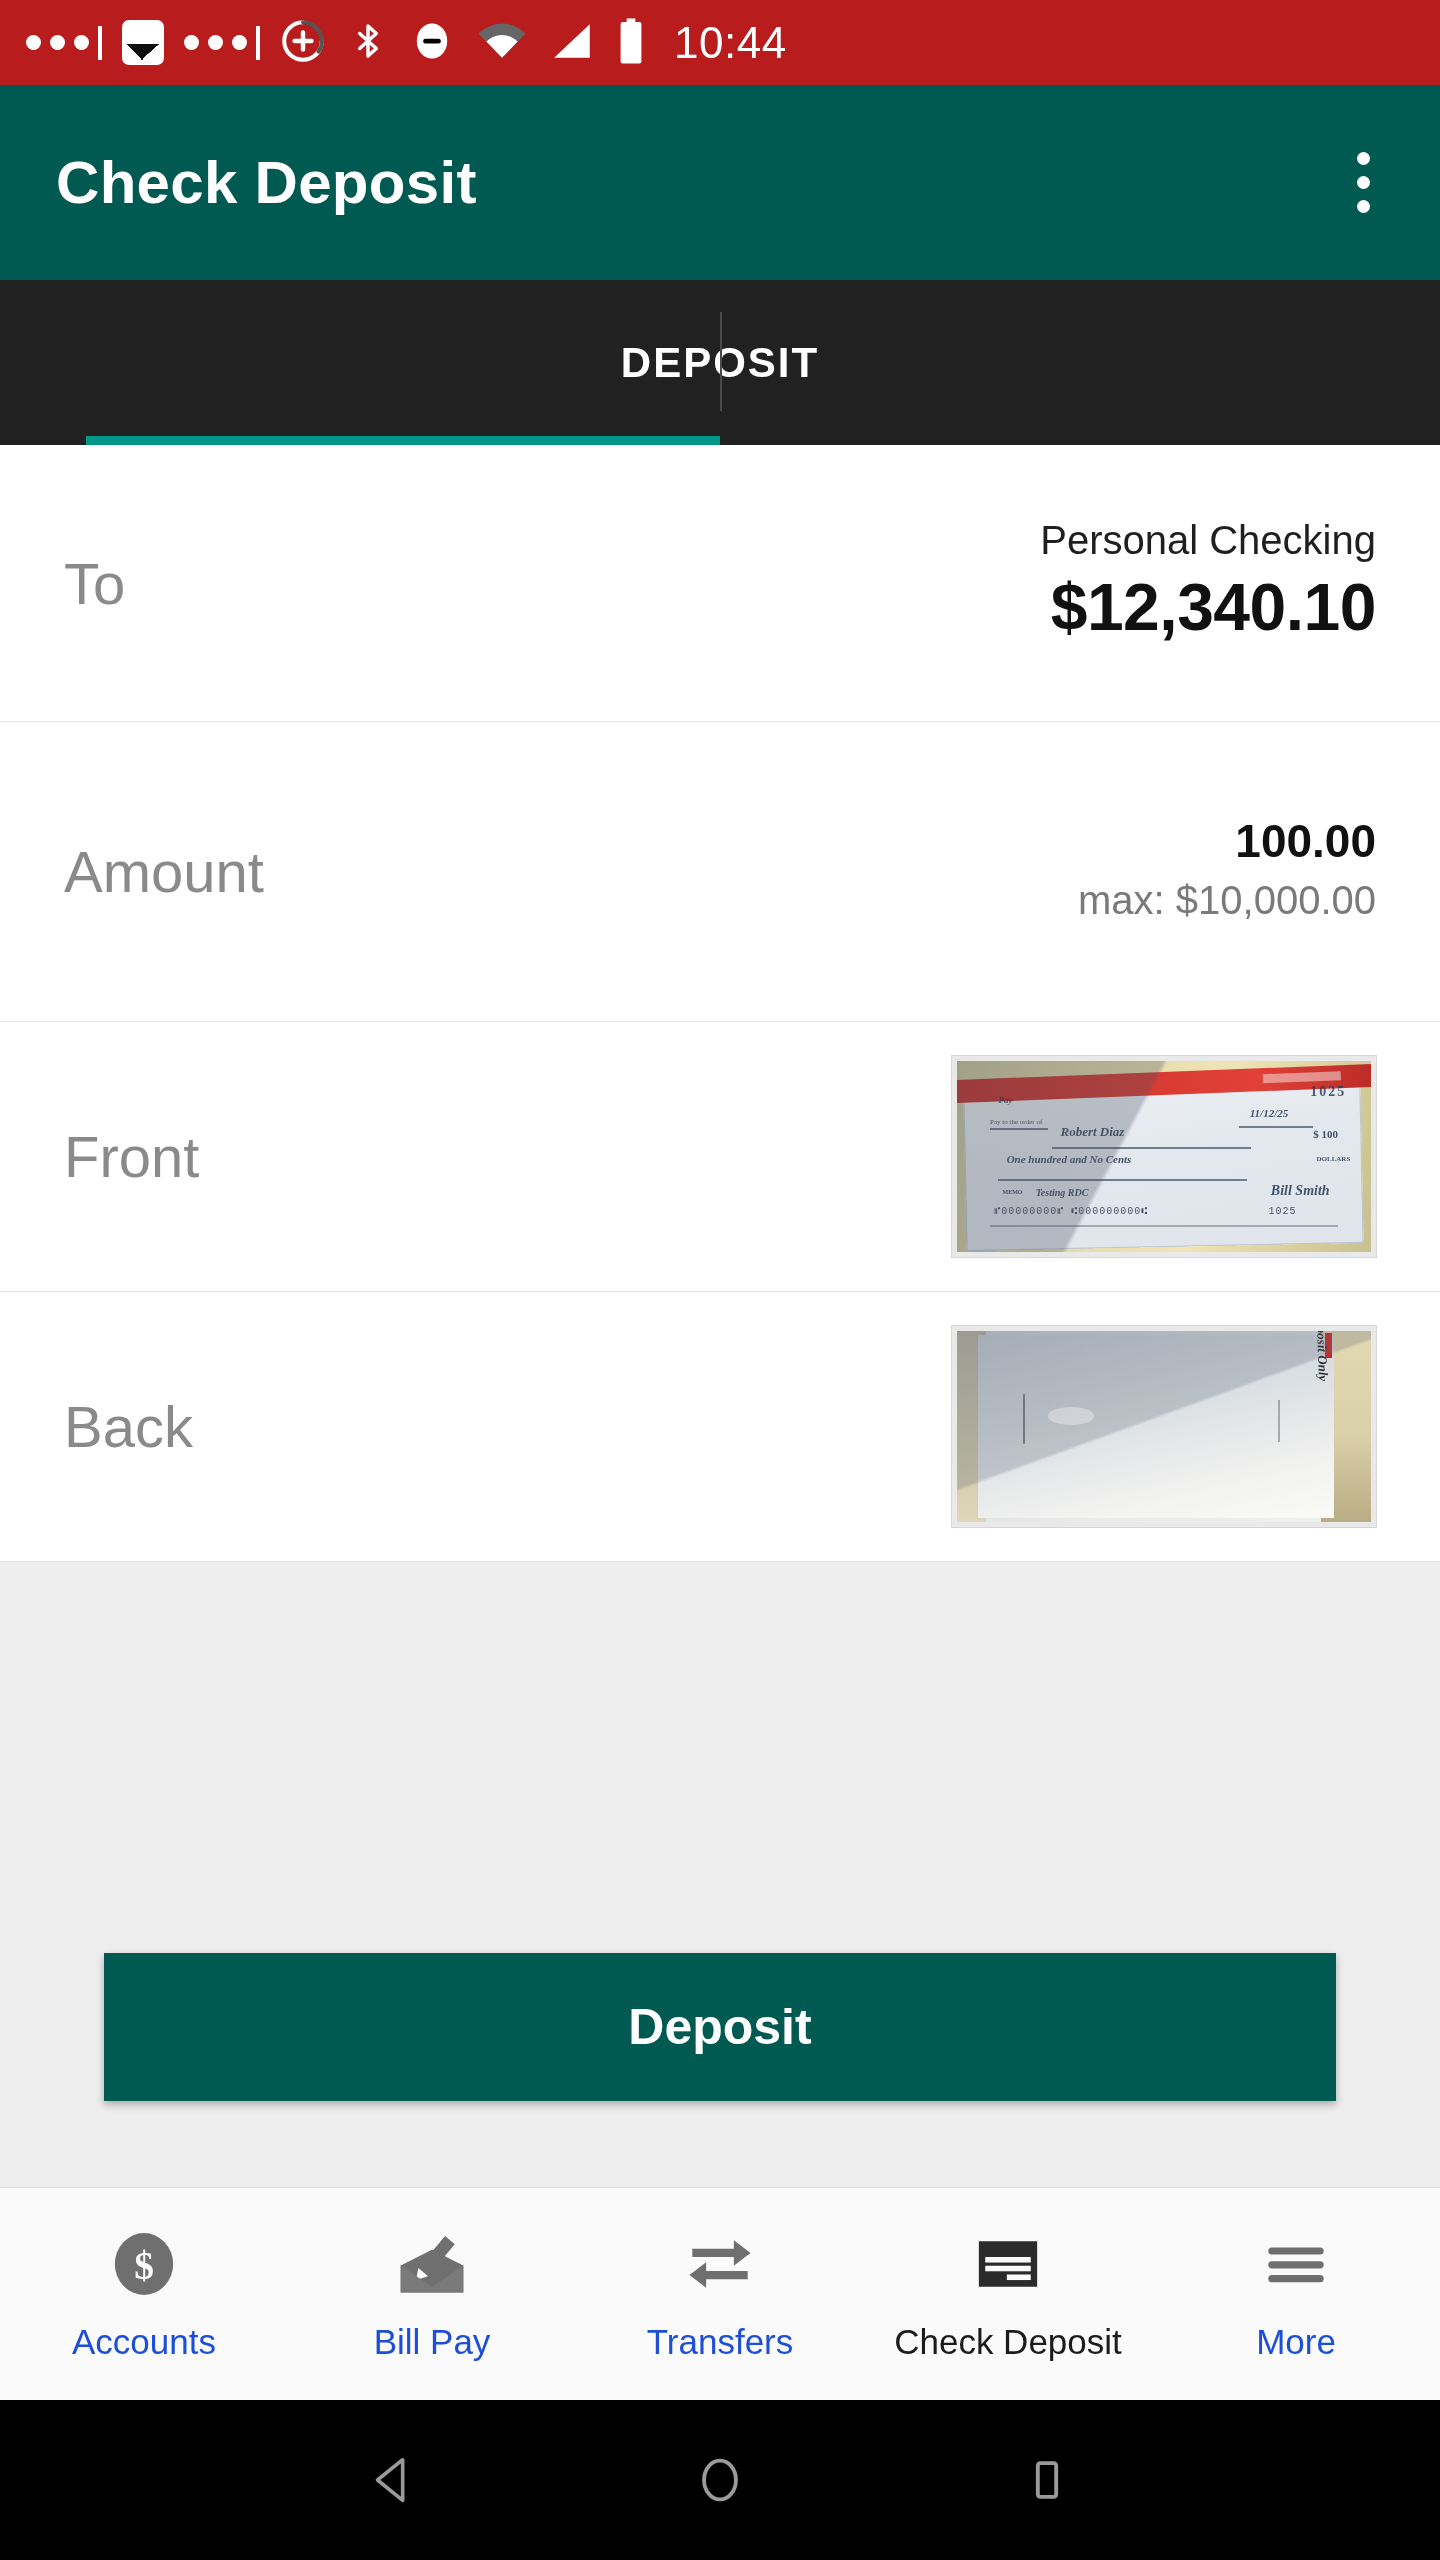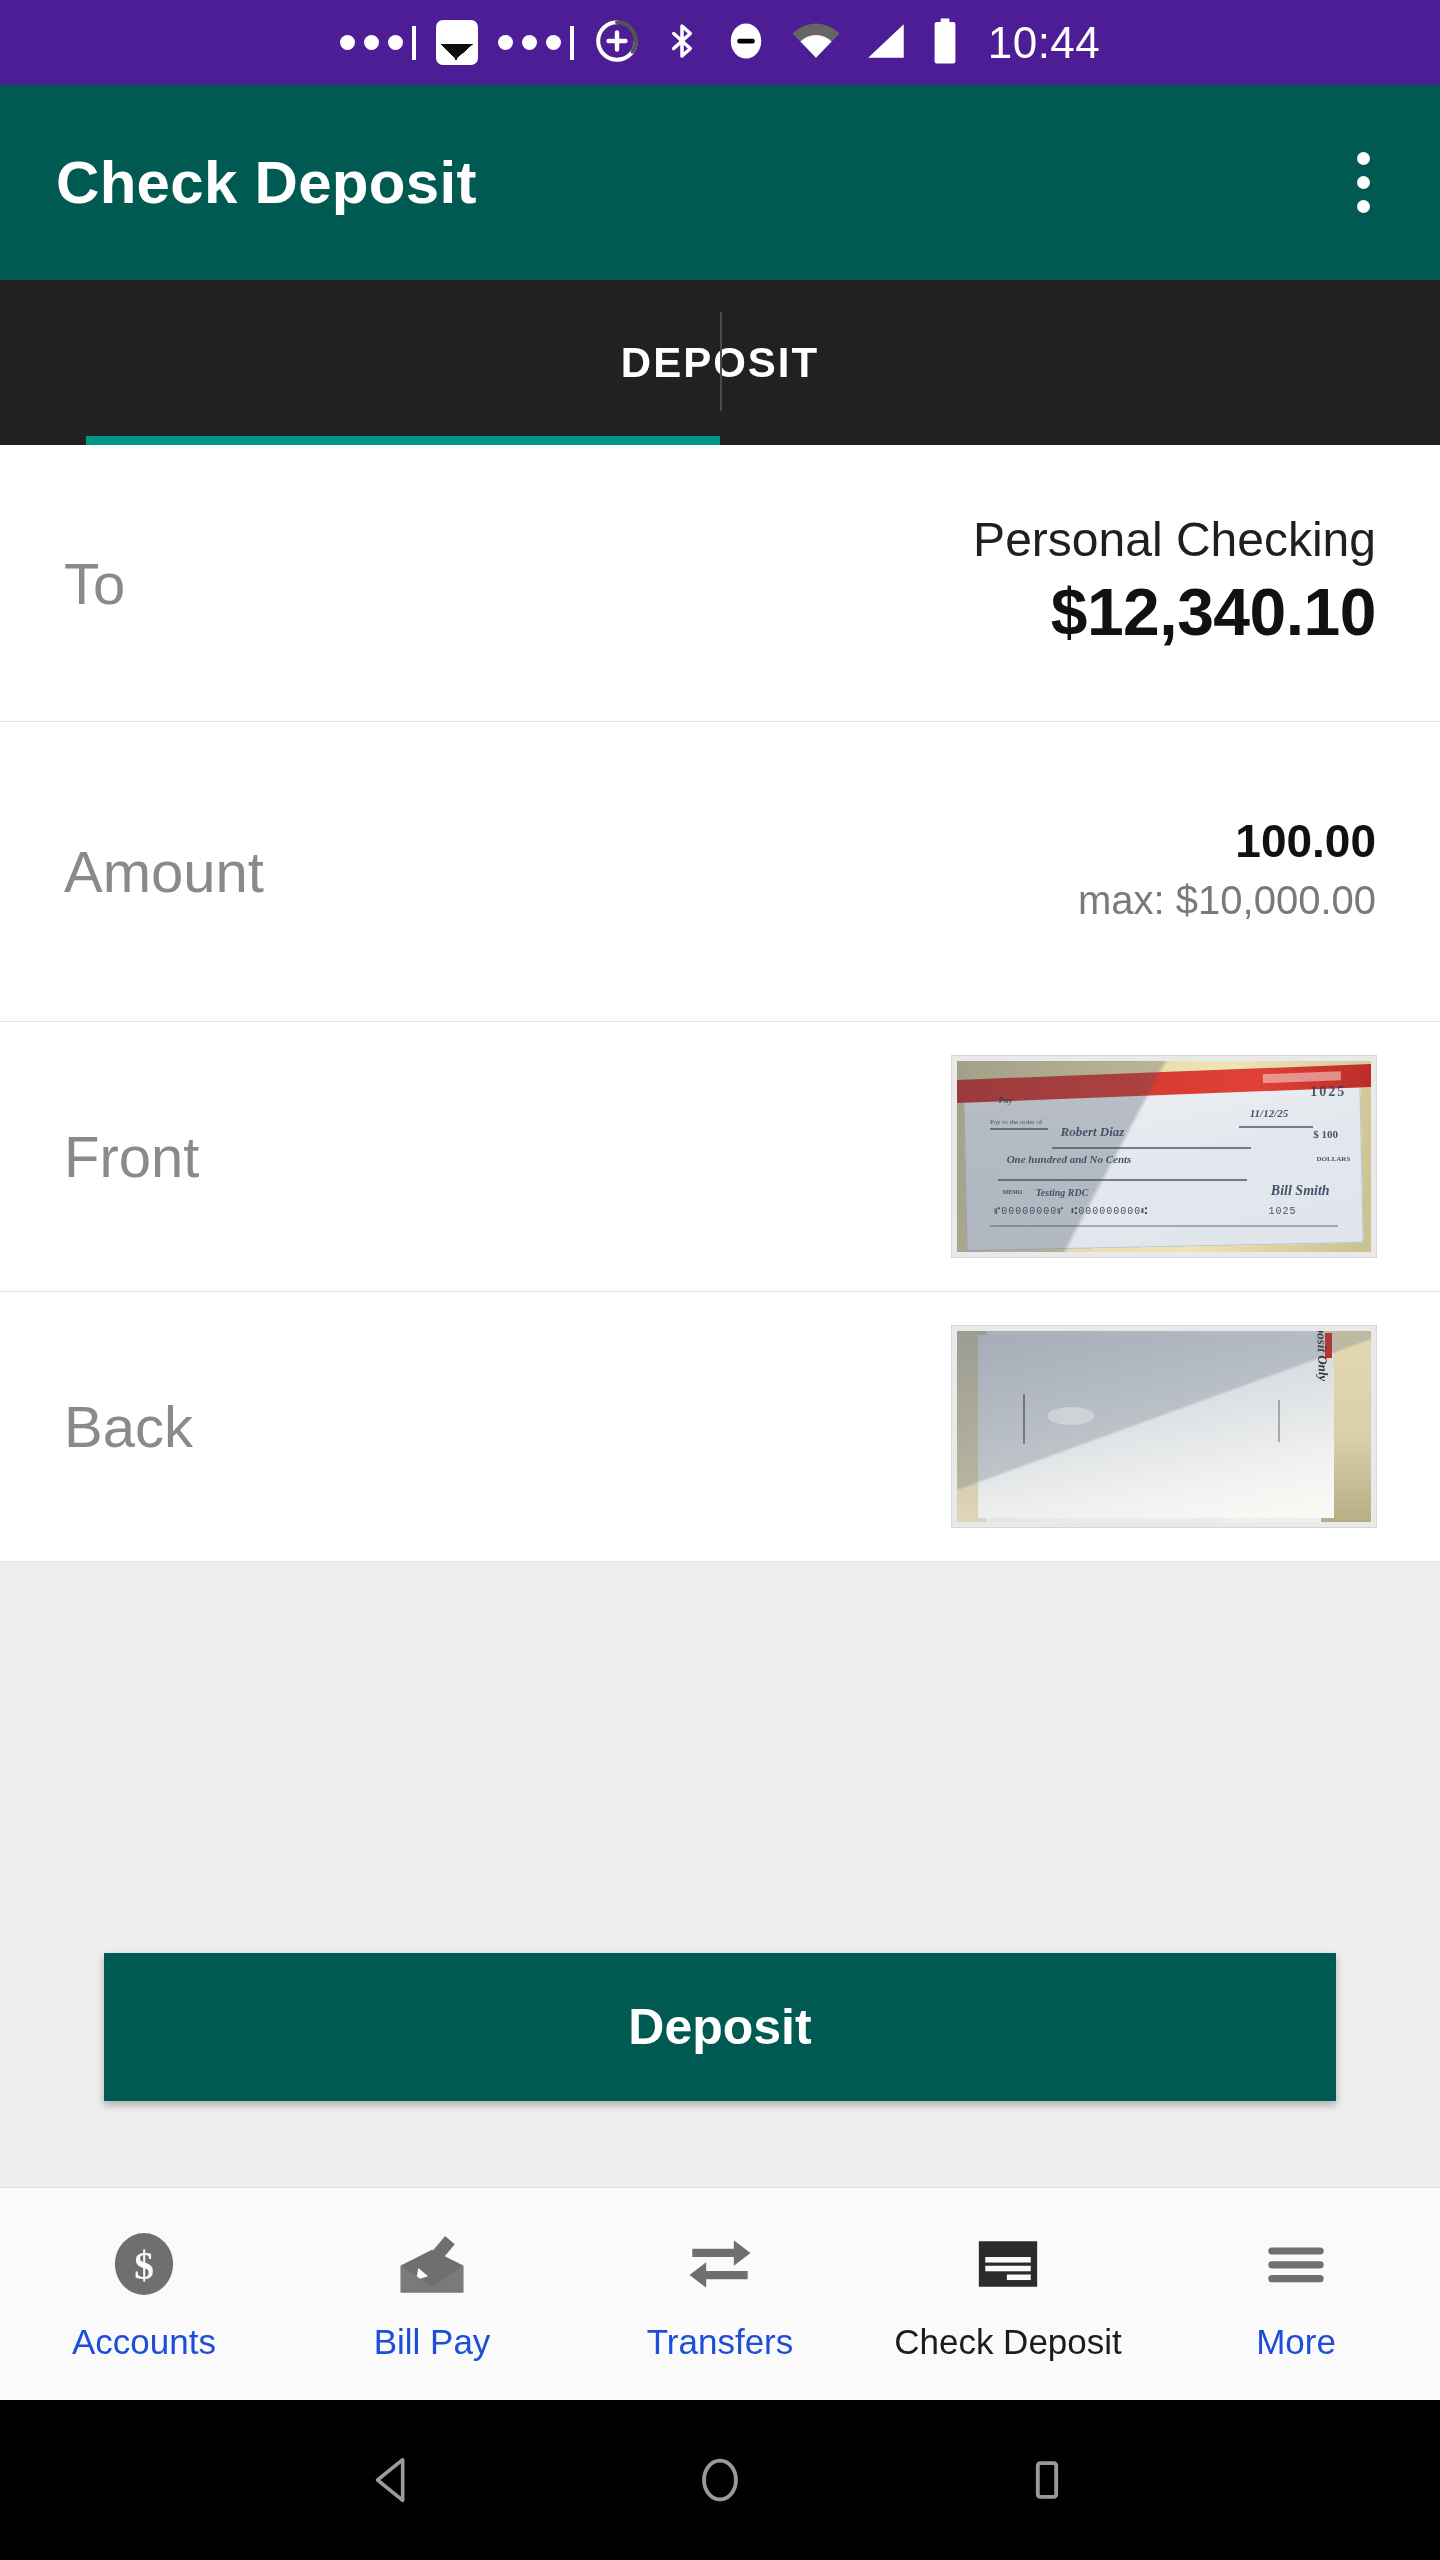--- a/index.html
+++ b/index.html
@@ -6,22 +6,22 @@
   html, body {
     width:1440px; height:2560px;
     background:#000;
     font-family:"Liberation Sans", sans-serif;
     overflow:hidden;
   }
   .phone { width:1440px; height:2560px; position:relative; display:flex; flex-direction:column; }
 
   
   .statusbar {
-    height:85px; background:#4c1d95; color:#fff;
-    display:flex; align-items:center; justify-content:center;
+    height:85px; background:#b91c1c; color:#fff;
+    display:flex; align-items:center; justify-content:flex-start;
     padding:0 26px; flex:0 0 85px;
   }
   .sb-left, .sb-right { display:flex; align-items:center; }
   .sb-left { gap:0; }
   .dots3 { display:flex; align-items:center; gap:9px; }
   .dots3 i { width:15px; height:15px; border-radius:50%; background:#fff; display:block; }
   .sb-sep { width:4px; height:34px; background:#fff; margin-left:9px; margin-right:20px; }
   .img-icon {
     width:42px; height:45px; background:#fff; border-radius:7px;
     position:relative; overflow:hidden; margin-right:20px;
@@ -65,21 +65,21 @@
   
   .content { flex:1 1 auto; background:#eeeeee; display:flex; flex-direction:column; overflow:hidden; }
   .row {
     display:flex; align-items:center; justify-content:space-between;
     padding:0 64px; border-bottom:1px solid #e4e4e4; background:#fff;
   }
   .row:last-child { border-bottom:1px solid #e0e0e0; }
   .row-label { color:#8a8a8a; font-size:58px; font-weight:400; }
   .row-right { text-align:right; display:flex; flex-direction:column; align-items:flex-end; }
   .row-to { height:277px; }
-  .acct-name { color:#1f1f1f; font-size:48px; line-height:1.25; }
+  .acct-name { color:#1f1f1f; font-size:40px; line-height:1.25; }
   .acct-bal { color:#111; font-size:66px; font-weight:bold; line-height:1.3; letter-spacing:-0.5px; }
   .row-amount { height:300px; }
   .amt-value { color:#111; font-size:46px; font-weight:bold; line-height:1.25; }
   .amt-max { color:#7a7a7a; font-size:40px; line-height:1.5; }
   .row-img { height:270px; }
 
   
   .thumb {
     width:424px; height:201px; background:#fff;
     border:5px solid #e9e9e9; box-shadow:0 0 0 1px #d6d6d6;

